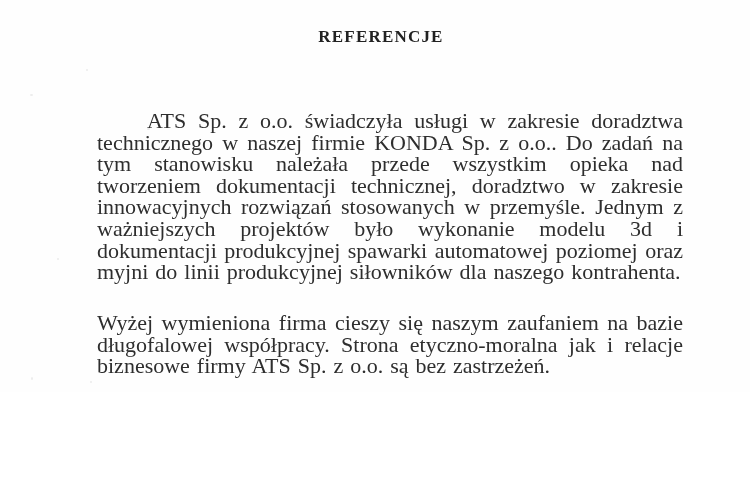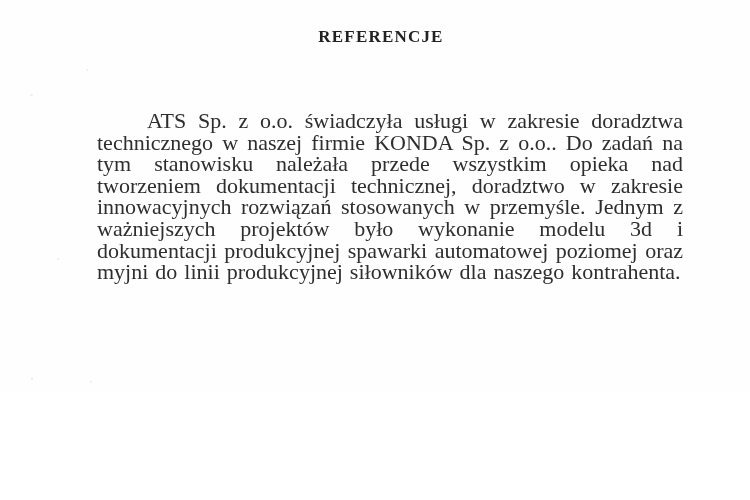--- a/index.html
+++ b/index.html
@@ -68,20 +68,21 @@
 </head>
 <body>
 
 <div class="page">
 
   <h1 class="title">REFERENCJE</h1>
 
   <p class="para indent p1">ATS Sp. z o.o. świadczyła usługi w zakresie doradztwa technicznego w naszej firmie KONDA Sp. z o.o.. Do zadań na tym stanowisku należała przede wszystkim opieka nad tworzeniem dokumentacji technicznej, doradztwo w zakresie innowacyjnych rozwiązań stosowanych w przemyśle. Jednym z ważniejszych projektów było wykonanie modelu 3d i dokumentacji produkcyjnej spawarki automatowej poziomej oraz myjni do linii produkcyjnej siłowników dla naszego kontrahenta.</p>
 
 
+  <p class="para p3">Wyżej wymieniona firma cieszy się naszym zaufaniem na bazie długofalowej współpracy. Strona etyczno-moralna jak i relacje biznesowe firmy ATS Sp. z o.o. są bez zastrzeżeń.</p>
 
 
   <div class="closing">Z poważaniem</div>
 
   <svg class="signature-svg" viewBox="0 0 50 60">
     <path d="M18,60 C14,48 17,32 25,23 C28,19.5 31,21 29,28 C26,38 21,49 19,60" fill="none" stroke-linecap="round" stroke-width="1.7" opacity="0.85" stroke="#6a68b5"></path>
   </svg>
 
   <div class="speck" style="left:30px;  top:94px;  width:3px; height:2px;"></div>
   <div class="speck" style="left:86px;  top:69px;  width:2px; height:2px;"></div>

